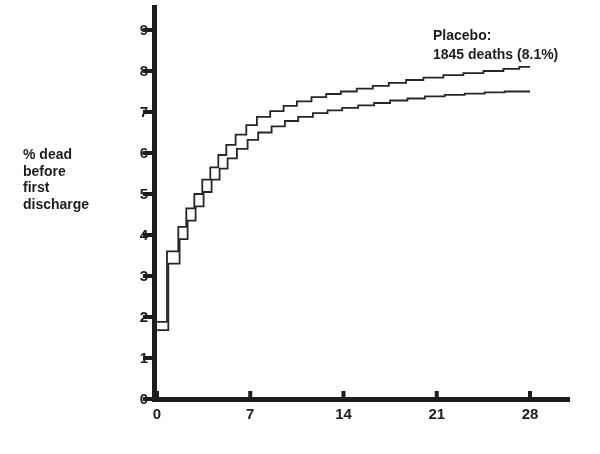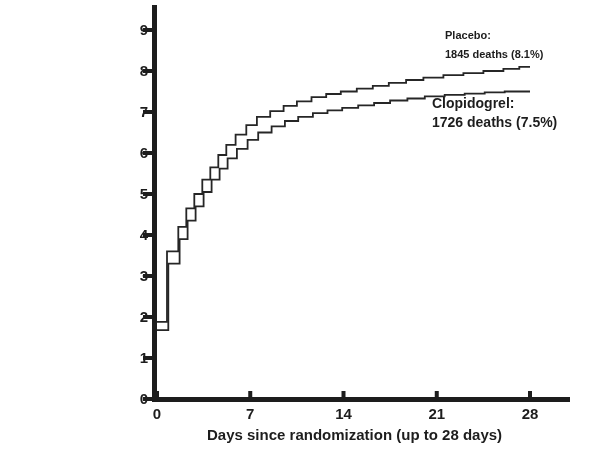--- a/index.html
+++ b/index.html
@@ -2,21 +2,21 @@
 <html><head>
 <meta charset="utf-8">
 <style>
   html,body{margin:0;padding:0;background:#ffffff;}
   body{width:600px;height:454px;font-family:"Liberation Sans",sans-serif;}
   .fig{position:relative;width:600px;height:454px;background:#ffffff;color:#1d1d1d;overflow:hidden;}
   .fig svg{position:absolute;left:0;top:0;}
   .txt{position:absolute;font-weight:bold;color:#1d1d1d;white-space:pre-line;}
   .ylab{left:23px;top:146px;font-size:14px;line-height:16.5px;}
   .xlab{left:207px;top:426px;font-size:15px;white-space:nowrap;}
-  .leg-placebo{left:433px;top:26px;font-size:11px;line-height:19px;margin-left:12px;}
+  .leg-placebo{left:433px;top:26px;font-size:14px;line-height:19px;}
   .leg-clop{left:432px;top:94px;font-size:14px;line-height:19px;}
   .ann-risk{left:428px;top:144px;font-size:14px;line-height:18px;}
 </style>
 </head>
 <body>
 
 <div class="fig">
   <svg id="plot-svg" width="600" height="454" viewBox="0 0 600 454">
       <rect x="152" y="5" width="5" height="397" fill="#1d1d1d"></rect>
       <rect x="152" y="397" width="418" height="5" fill="#1d1d1d"></rect>
@@ -46,18 +46,19 @@
       <text x="250.25" y="419" text-anchor="middle" fill="#1d1d1d" font-family="&quot;Liberation Sans&quot;, sans-serif" font-size="15" font-weight="bold">7</text>
       <rect x="341.5" y="391" width="4" height="7" fill="#1d1d1d"></rect>
       <text x="343.5" y="419" text-anchor="middle" fill="#1d1d1d" font-family="&quot;Liberation Sans&quot;, sans-serif" font-size="15" font-weight="bold">14</text>
       <rect x="434.75" y="391" width="4" height="7" fill="#1d1d1d"></rect>
       <text x="436.75" y="419" text-anchor="middle" fill="#1d1d1d" font-family="&quot;Liberation Sans&quot;, sans-serif" font-size="15" font-weight="bold">21</text>
       <rect x="528" y="391" width="4" height="7" fill="#1d1d1d"></rect>
       <text x="530" y="419" text-anchor="middle" fill="#1d1d1d" font-family="&quot;Liberation Sans&quot;, sans-serif" font-size="15" font-weight="bold">28</text>
       <path d="M 157.0 321.9 H 167.0 V 251.4 H 178.3 V 226.8 H 186.3 V 208.3 H 194.3 V 194.0 H 202.3 V 179.7 H 210.3 V 167.3 H 218.3 V 155.0 H 226.3 V 144.8 H 235.6 V 134.6 H 246.3 V 125.1 H 256.9 V 116.9 H 270.2 V 111.2 H 283.6 V 105.8 H 296.9 V 101.3 H 311.5 V 97.2 H 326.2 V 94.0 H 340.8 V 91.5 H 356.8 V 88.6 H 372.8 V 85.8 H 388.8 V 82.9 H 406.1 V 80.0 H 423.4 V 77.6 H 443.4 V 75.1 H 463.4 V 73.1 H 483.4 V 71.0 H 503.4 V 68.9 H 519.3 V 66.9 H 530.0" fill="none" stroke="#262626" stroke-width="1.8" stroke-linejoin="miter"></path>
       <path d="M 157.0 330.1 H 168.3 V 263.7 H 179.6 V 239.1 H 187.6 V 220.7 H 195.6 V 206.3 H 203.6 V 192.0 H 211.6 V 179.7 H 219.6 V 168.6 H 227.6 V 158.3 H 236.9 V 148.9 H 247.6 V 139.9 H 258.2 V 132.5 H 271.6 V 126.3 H 284.9 V 121.0 H 298.2 V 116.9 H 312.9 V 113.2 H 327.5 V 110.4 H 342.2 V 107.9 H 358.2 V 105.4 H 374.1 V 103.0 H 390.1 V 100.5 H 407.4 V 98.5 H 424.8 V 96.4 H 444.7 V 94.8 H 464.7 V 93.6 H 484.7 V 92.3 H 504.7 V 91.5 H 530.0" fill="none" stroke="#262626" stroke-width="1.8" stroke-linejoin="miter"></path>
     </svg>
-  <div class="txt xlab">Days since randomization (up to 28 days)</div>
+  <div class="txt ylab">% dead
+before
+first
+discharge</div>
   <div class="txt leg-placebo">Placebo:
 1845 deaths (8.1%)</div>
-  <div class="txt leg-clop">Clopidogrel:
-1726 deaths (7.5%)</div>
 </div>
 
 </body></html>

